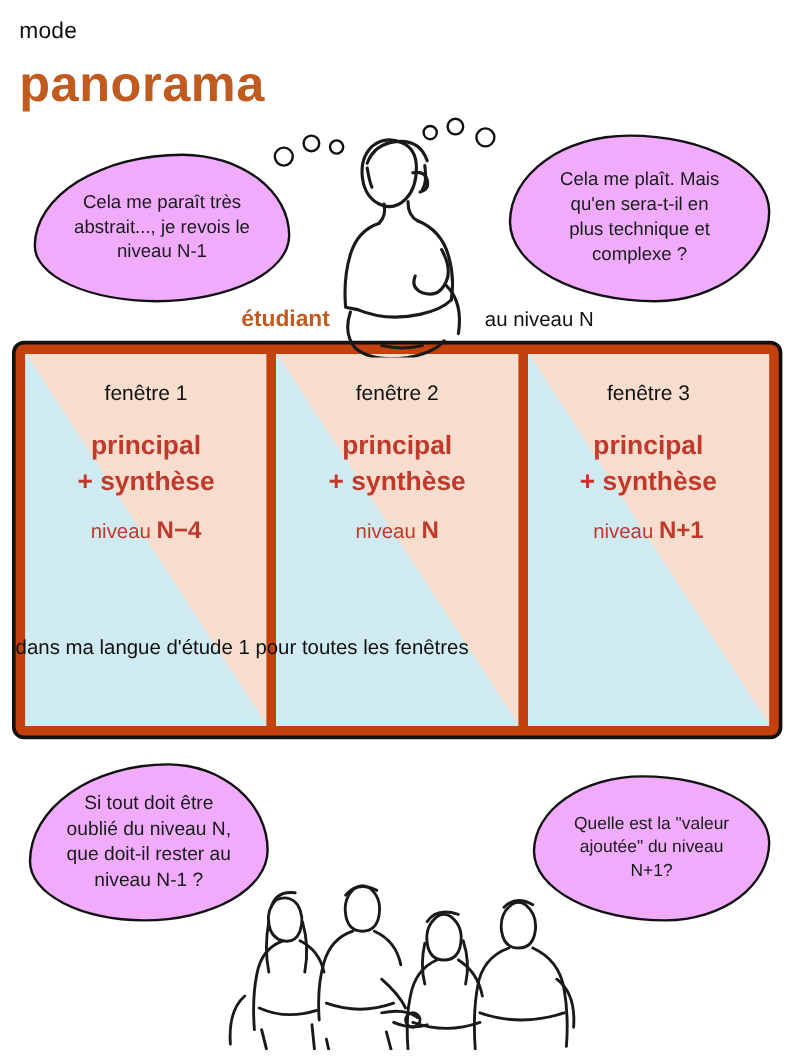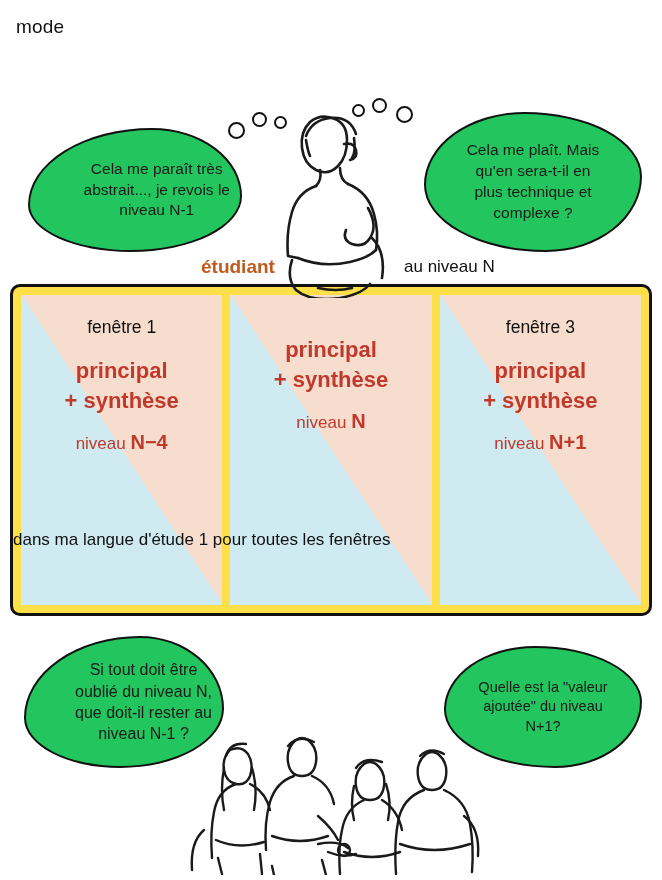--- a/index.html
+++ b/index.html
@@ -35,38 +35,37 @@
     top: 46px;
     font-size: 42px;
     font-weight: bold;
     color: #c05a1e;
     letter-spacing: 0.5px;
   }
 
   
   .bubble {
     position: absolute;
-    background: #22c55e;
+    background: #f0abfc;
     border: 2.5px solid #111111;
     text-align: center;
     box-sizing: border-box;
     display: flex;
     align-items: center;
     justify-content: center;
     line-height: 1.34;
     z-index: 4;
   }
   .bubble-text {
     padding: 4px 10px;
     white-space: pre-line;
   }
   
   .cloud {
     border-radius: 58% 42% 52% 48% / 62% 55% 45% 38%;
-    justify-content: flex-end;
   }
   .cloud-b {
     border-radius: 46% 54% 44% 56% / 52% 46% 54% 48%;
   }
   .dot {
     position: absolute;
     background: #ffffff;
     border: 2.5px solid #111111;
     border-radius: 50%;
     z-index: 4;
@@ -137,21 +136,21 @@
   
   .panel {
     position: absolute;
     left: 10px;
     top: 284px;
     width: 642px;
     height: 332px;
     border: 3px solid #111111;
     border-radius: 10px;
     box-sizing: border-box;
-    background: #fde047;
+    background: #c2410c;
     overflow: hidden;
   }
   .windows {
     position: absolute;
     left: 8px;
     top: 8px;
     right: 8px;
     bottom: 8px;
     display: flex;
     gap: 8px;
@@ -225,20 +224,21 @@
     width: 330px;
     height: 155px;
   }
 </style>
 </head>
 <body>
 
 <div class="page">
 
   <div class="mode-label">mode</div>
+  <div class="title">panorama</div>
 
   <svg class="art" id="art-student" viewBox="0 0 210 210">
     <g fill="none" stroke="#1a1a1a" stroke-width="2.6" stroke-linecap="round" stroke-linejoin="round">
 
       <path d="M88 34 q-10 10 -8 26 q2 16 14 22 q12 6 22 -4 q9 -9 9 -26 q0 -16 -12 -21 q-14 -6 -25 3 Z"></path>
 
       <path d="M84 48 q6 -16 24 -18 q20 -2 26 16"></path>
       <path d="M84 52 q2 12 4 16"></path>
       <path d="M132 50 q2 14 -2 20"></path>
 
@@ -292,20 +292,21 @@
           <div class="win-main">principal
 + synthèse</div>
           <div class="win-level">
             <span>niveau </span><b>N−4</b>
           </div>
         </div>
       </div>
 
       <div class="window">
         <div class="window-inner">
+          <div class="win-title">fenêtre 2</div>
           <div class="win-main">principal
 + synthèse</div>
           <div class="win-level">
             <span>niveau </span><b>N</b>
           </div>
         </div>
       </div>
 
       <div class="window">
         <div class="window-inner">

